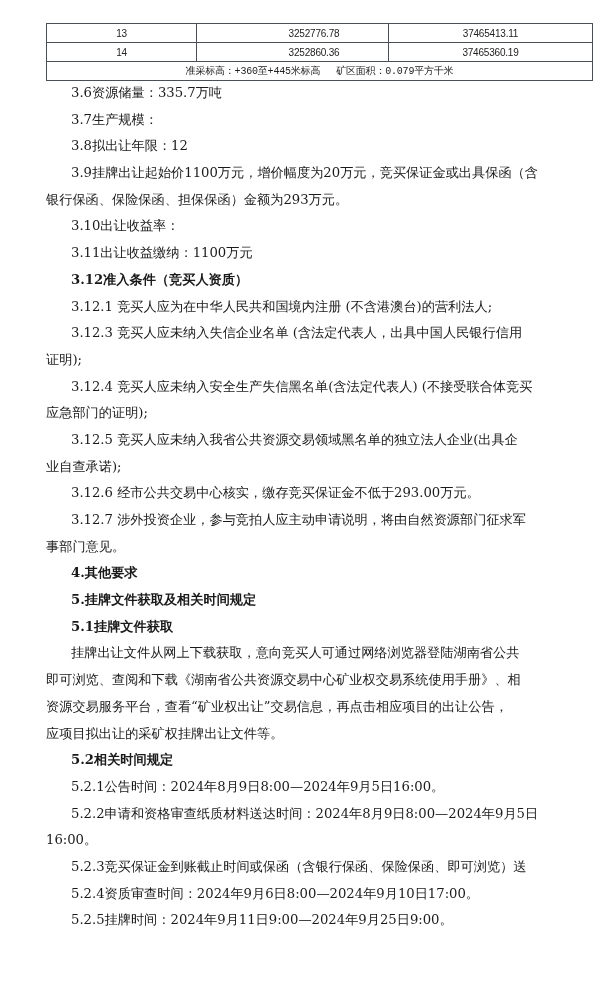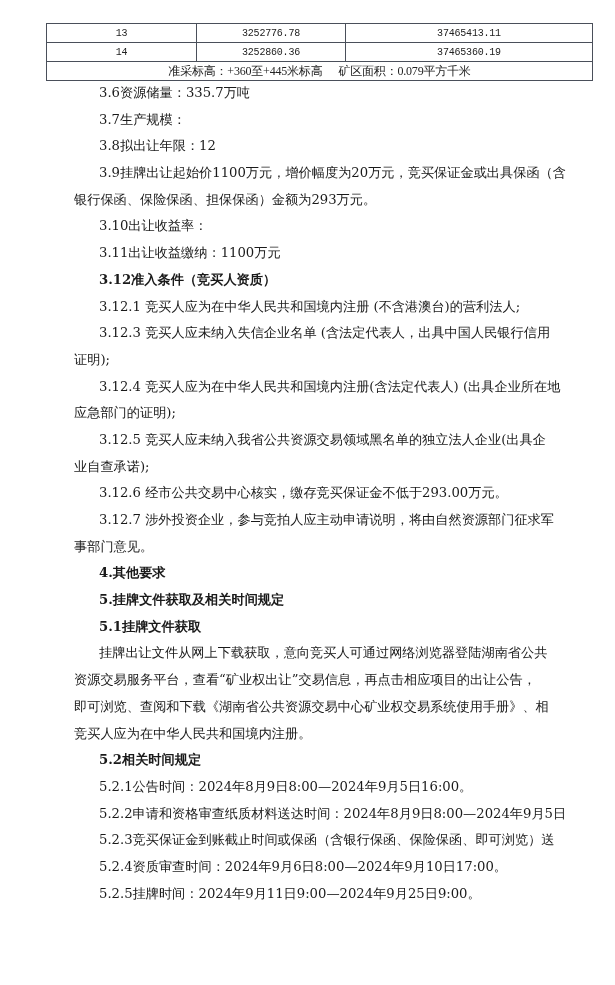--- a/index.html
+++ b/index.html
@@ -2,27 +2,27 @@
 <html><head>
 <meta charset="utf-8">
 <style>
   html, body { margin: 0; padding: 0; background: #ffffff; }
   body { width: 615px; height: 985px; position: relative; overflow: hidden;
          font-family: "DejaVu Serif", "Liberation Serif", serif; color: #1a1a1a; }
   .page { position: absolute; left: 0; top: 0; width: 615px; height: 985px; }
   table.coords { position: absolute; left: 46px; top: 23px; width: 547px;
                  border-collapse: collapse; font-size: 10px; color: #222; }
   table.coords td { border: 1px solid #4a4f5a; text-align: center; height: 18px; padding: 0;
-                    font-family: Liberation Mono, monospace; letter-spacing: -0.2px; }
+                    font-family: Liberation Sans, sans-serif; letter-spacing: -0.2px; }
   table.coords td.c1 { width: 149px; }
-  table.coords td.c2 { width: 148px; }
-  table.coords tr.summary td { font-family: Liberation Serif, serif; font-size: 12px; height: 18px; }
+  table.coords td.c2 { width: 148px; padding-left: 43px; }
+  table.coords tr.summary td { font-family: Liberation Mono, monospace; font-size: 10px; height: 18px; }
   table.coords tr.summary td span.gap { display: inline-block; width: 16px; }
   .body-text { position: absolute; left: 46px; top: 80px; width: 548px; font-size: 13.2px; line-height: 26.7px; }
-  .line { white-space: nowrap; height: 26.7px; margin-left: 28px; }
+  .line { white-space: nowrap; height: 26.7px; }
   .indent { padding-left: 25px; }
   .bold { font-weight: bold; }
 </style>
 </head>
 <body>
 
 <div class="page">
 
   <table class="coords">
     <tbody>
@@ -49,34 +49,35 @@
       <div class="line indent">3.7生产规模：</div>
       <div class="line indent">3.8拟出让年限：12</div>
       <div class="line indent">3.9挂牌出让起始价1100万元，增价幅度为20万元，竞买保证金或出具保函（含</div>
       <div class="line">银行保函、保险保函、担保保函）金额为293万元。</div>
       <div class="line indent">3.10出让收益率：</div>
       <div class="line indent">3.11出让收益缴纳：1100万元</div>
       <div class="line indent bold">3.12准入条件（竞买人资质）</div>
       <div class="line indent">3.12.1 竞买人应为在中华人民共和国境内注册 (不含港澳台)的营利法人;</div>
       <div class="line indent">3.12.3 竞买人应未纳入失信企业名单 (含法定代表人，出具中国人民银行信用</div>
       <div class="line">证明);</div>
-      <div class="line indent">3.12.4 竞买人应为在中华人民共和国境内注册(含法定代表人) (出具企业所在地</div>
+      <div class="line indent">3.12.4 竞买人应未纳入安全生产失信黑名单(含法定代表人) (不接受联合体竞买</div>
       <div class="line">应急部门的证明);</div>
       <div class="line indent">3.12.5  竞买人应未纳入我省公共资源交易领域黑名单的独立法人企业(出具企</div>
       <div class="line">业自查承诺);</div>
       <div class="line indent">3.12.6 经市公共交易中心核实，缴存竞买保证金不低于293.00万元。</div>
       <div class="line indent">3.12.7 涉外投资企业，参与竞拍人应主动申请说明，将由自然资源部门征求军</div>
       <div class="line">事部门意见。</div>
       <div class="line indent bold">4.其他要求</div>
       <div class="line indent bold">5.挂牌文件获取及相关时间规定</div>
       <div class="line indent bold">5.1挂牌文件获取</div>
       <div class="line indent">挂牌出让文件从网上下载获取，意向竞买人可通过网络浏览器登陆湖南省公共</div>
+      <div class="line">即可浏览、查阅和下载《湖南省公共资源交易中心矿业权交易系统使用手册》、相</div>
       <div class="line">资源交易服务平台，查看“矿业权出让”交易信息，再点击相应项目的出让公告，</div>
-      <div class="line">即可浏览、查阅和下载《湖南省公共资源交易中心矿业权交易系统使用手册》、相</div>
-      <div class="line">竞买人应为在中华人民共和国境内注册。</div>
+      <div class="line">应项目拟出让的采矿权挂牌出让文件等。</div>
       <div class="line indent bold">5.2相关时间规定</div>
       <div class="line indent">5.2.1公告时间：2024年8月9日8:00—2024年9月5日16:00。</div>
       <div class="line indent">5.2.2申请和资格审查纸质材料送达时间：2024年8月9日8:00—2024年9月5日</div>
+      <div class="line">16:00。</div>
       <div class="line indent">5.2.3竞买保证金到账截止时间或保函（含银行保函、保险保函、即可浏览）送</div>
       <div class="line indent">5.2.4资质审查时间：2024年9月6日8:00—2024年9月10日17:00。</div>
       <div class="line indent">5.2.5挂牌时间：2024年9月11日9:00—2024年9月25日9:00。</div>
     </div>
 </div>
 
 </body></html>

